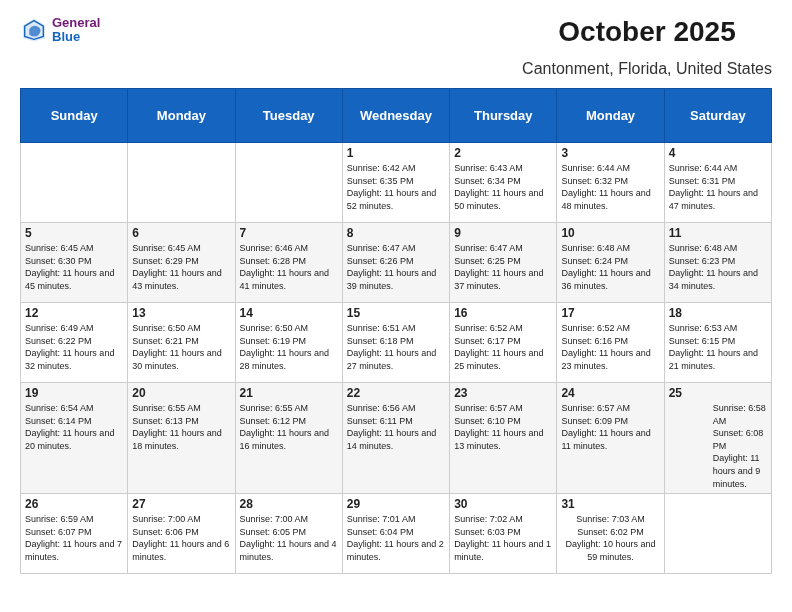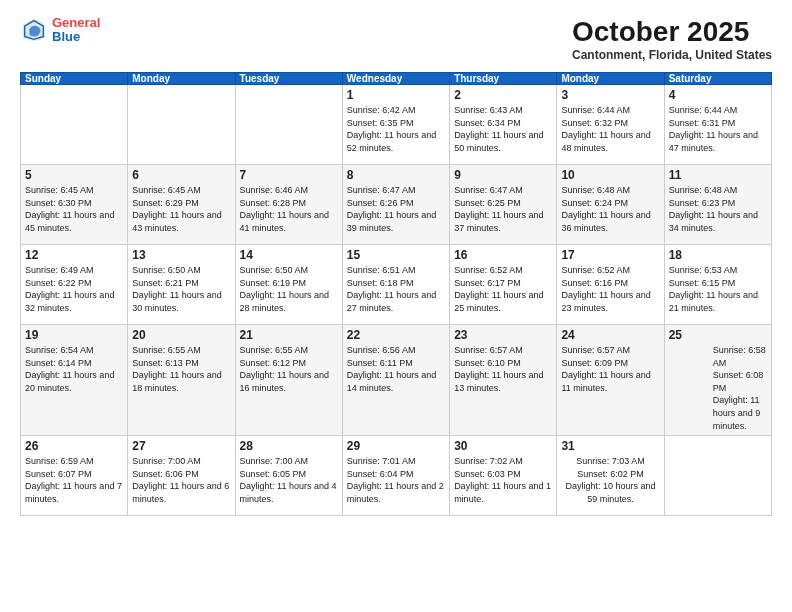--- a/index.html
+++ b/index.html
@@ -27,51 +27,52 @@
       align-items: center;
       gap: 4px;
     }
     .logo-text {
       display: flex;
       flex-direction: column;
       font-size: 13px;
       font-weight: bold;
       line-height: 1.1;
     }
-    .logo-general { color: #ef4444; }
+    .logo-general { color: #701a75; }
     .logo-blue { color: #1565c0; }
     .logo-icon {
       width: 28px;
       height: 28px;
     }
     .title-block {
-      text-align: left;
+      text-align: center;
     }
     .title-block h1 {
       font-size: 28px;
       font-weight: bold;
       color: #1a1a1a;
     }
     .title-block h2 {
-      font-size: 12px;
-      font-weight: bold;
+      font-size: 16px;
+      font-weight: normal;
       color: #333;
+      margin-top: 12px;
     }
     table {
       width: 100%;
       border-collapse: collapse;
       table-layout: fixed;
     }
     .day-header {
       background: #1565c0;
       color: #fff;
-      font-size: 10px;
+      font-size: 13px;
       font-weight: bold;
-      padding: 0 4px;
-      text-align: left;
+      padding: 19px 4px;
+      text-align: center;
       border: 1px solid #1050a0;
     }
     td {
       border: 1px solid #ccc;
       vertical-align: top;
       padding: 3px 4px;
       font-size: 9.5px;
       color: #222;
       height: 80px;
       background: #fff;

